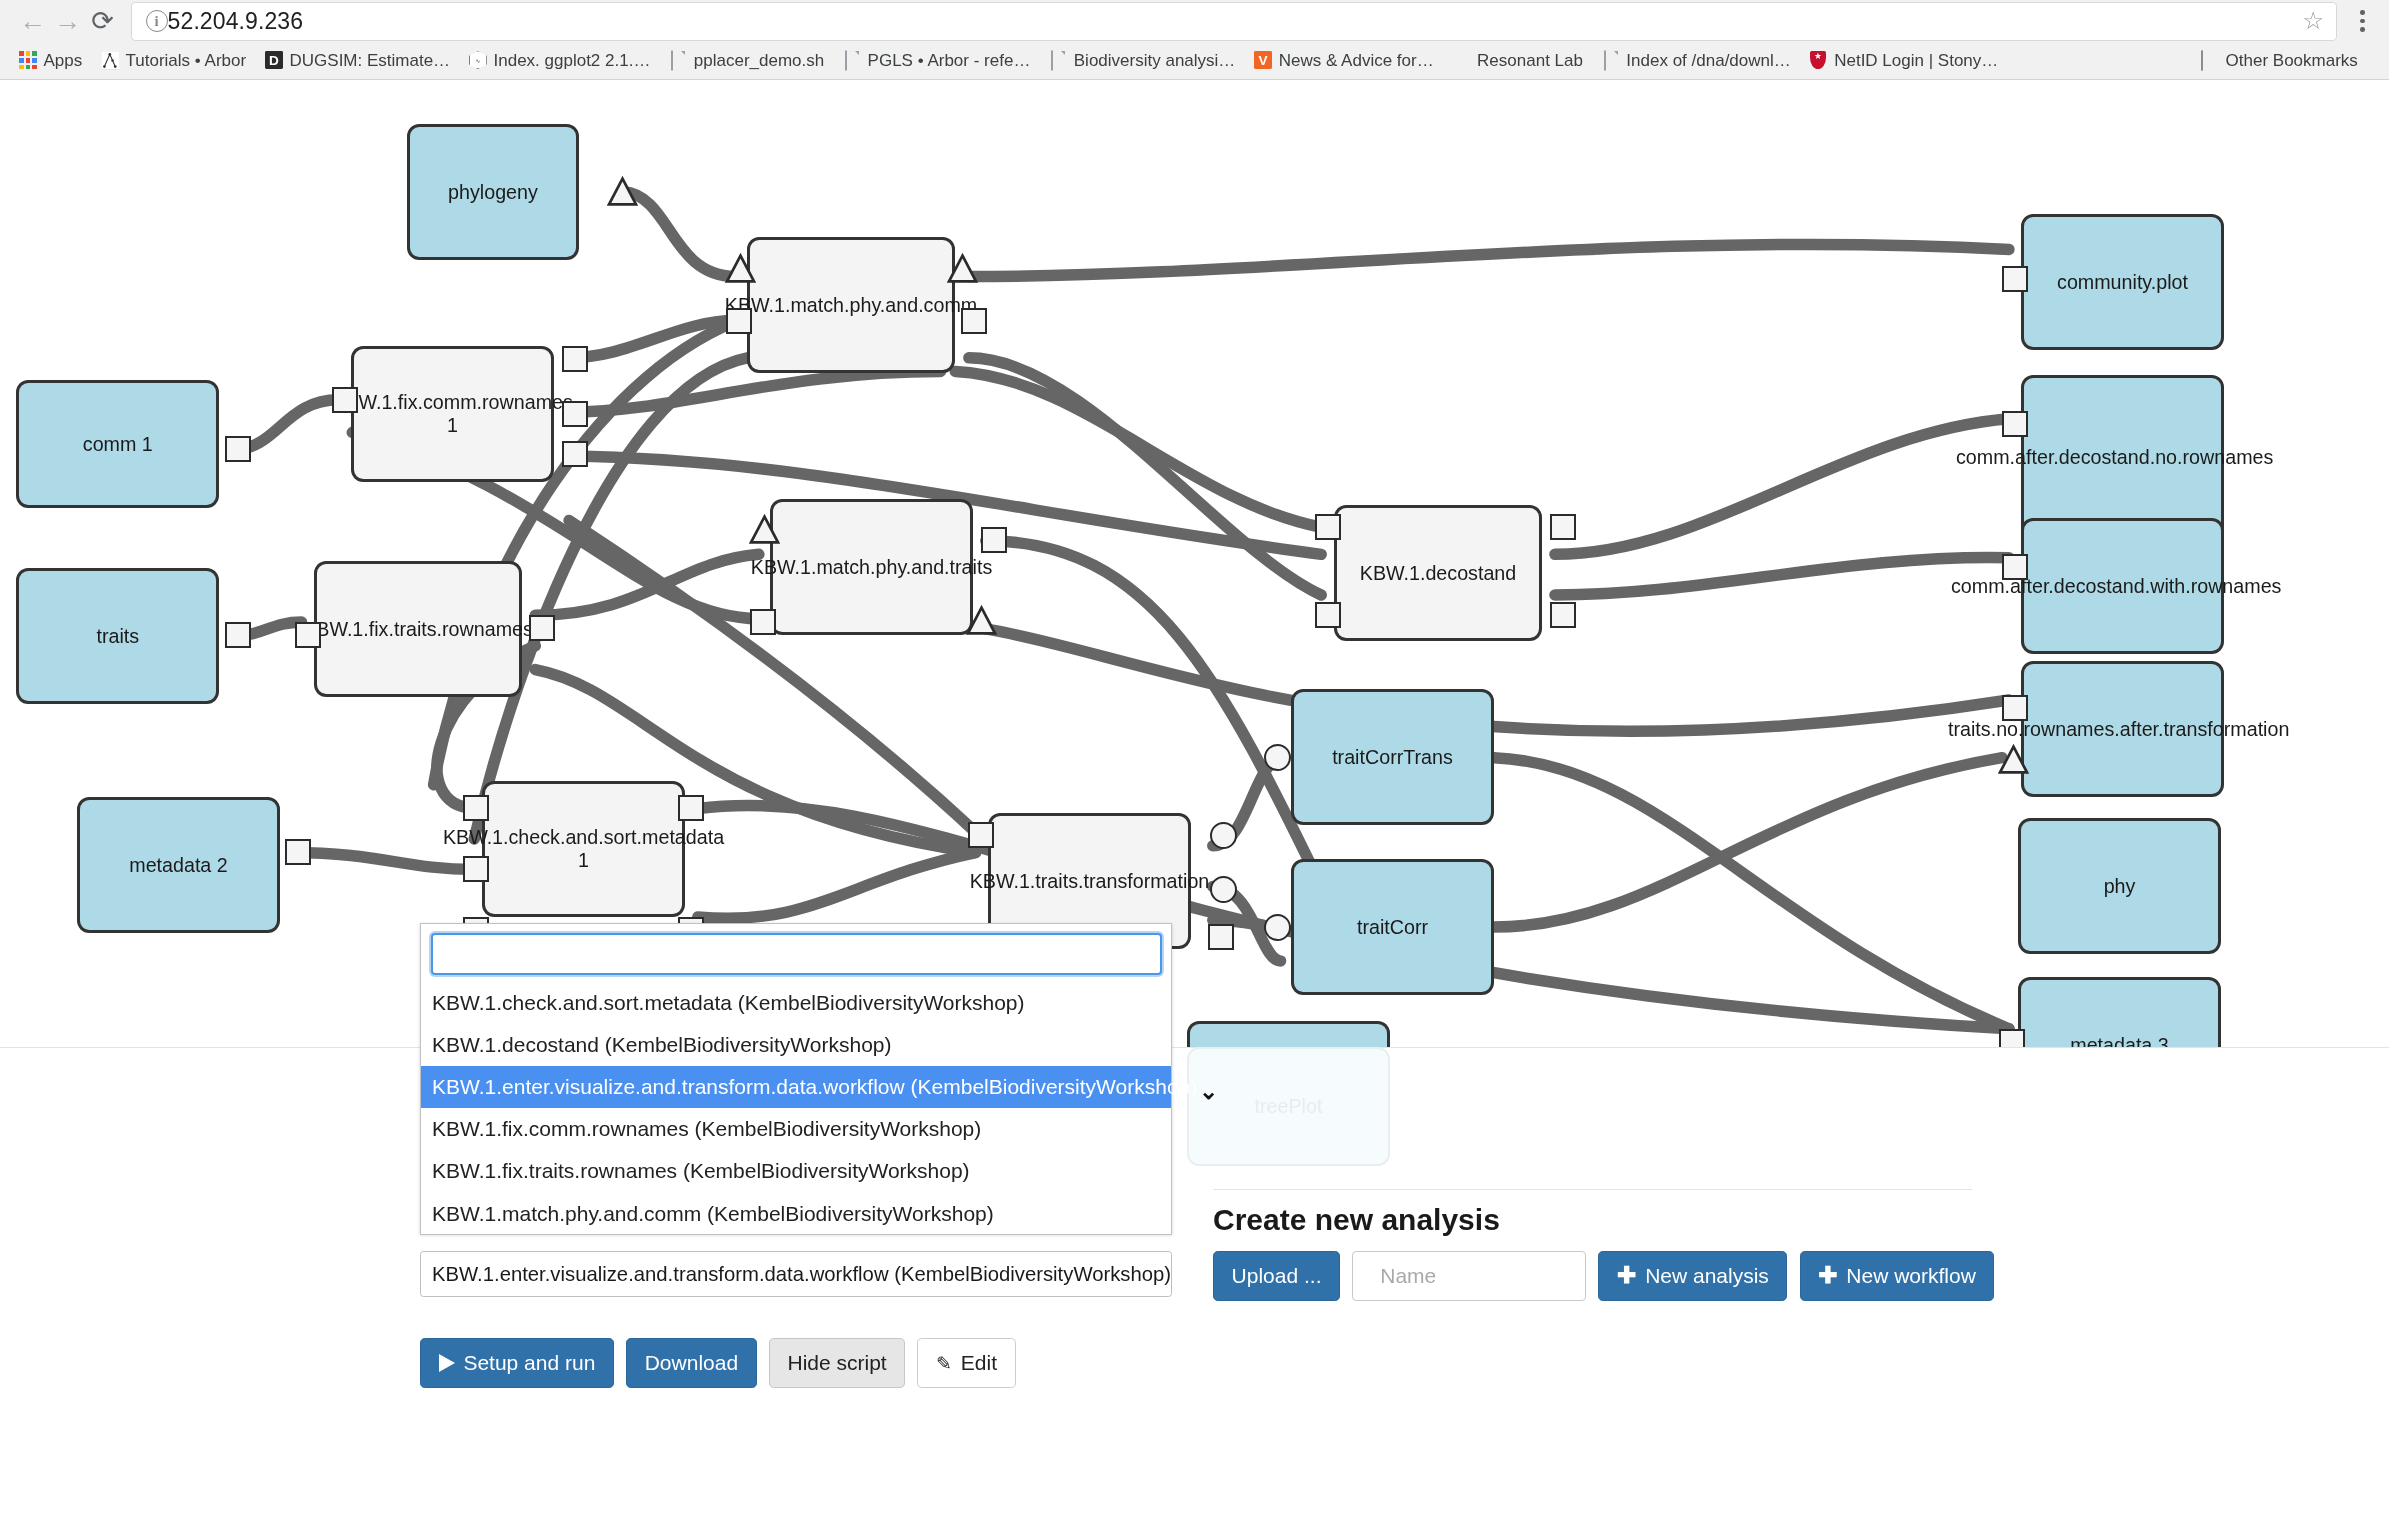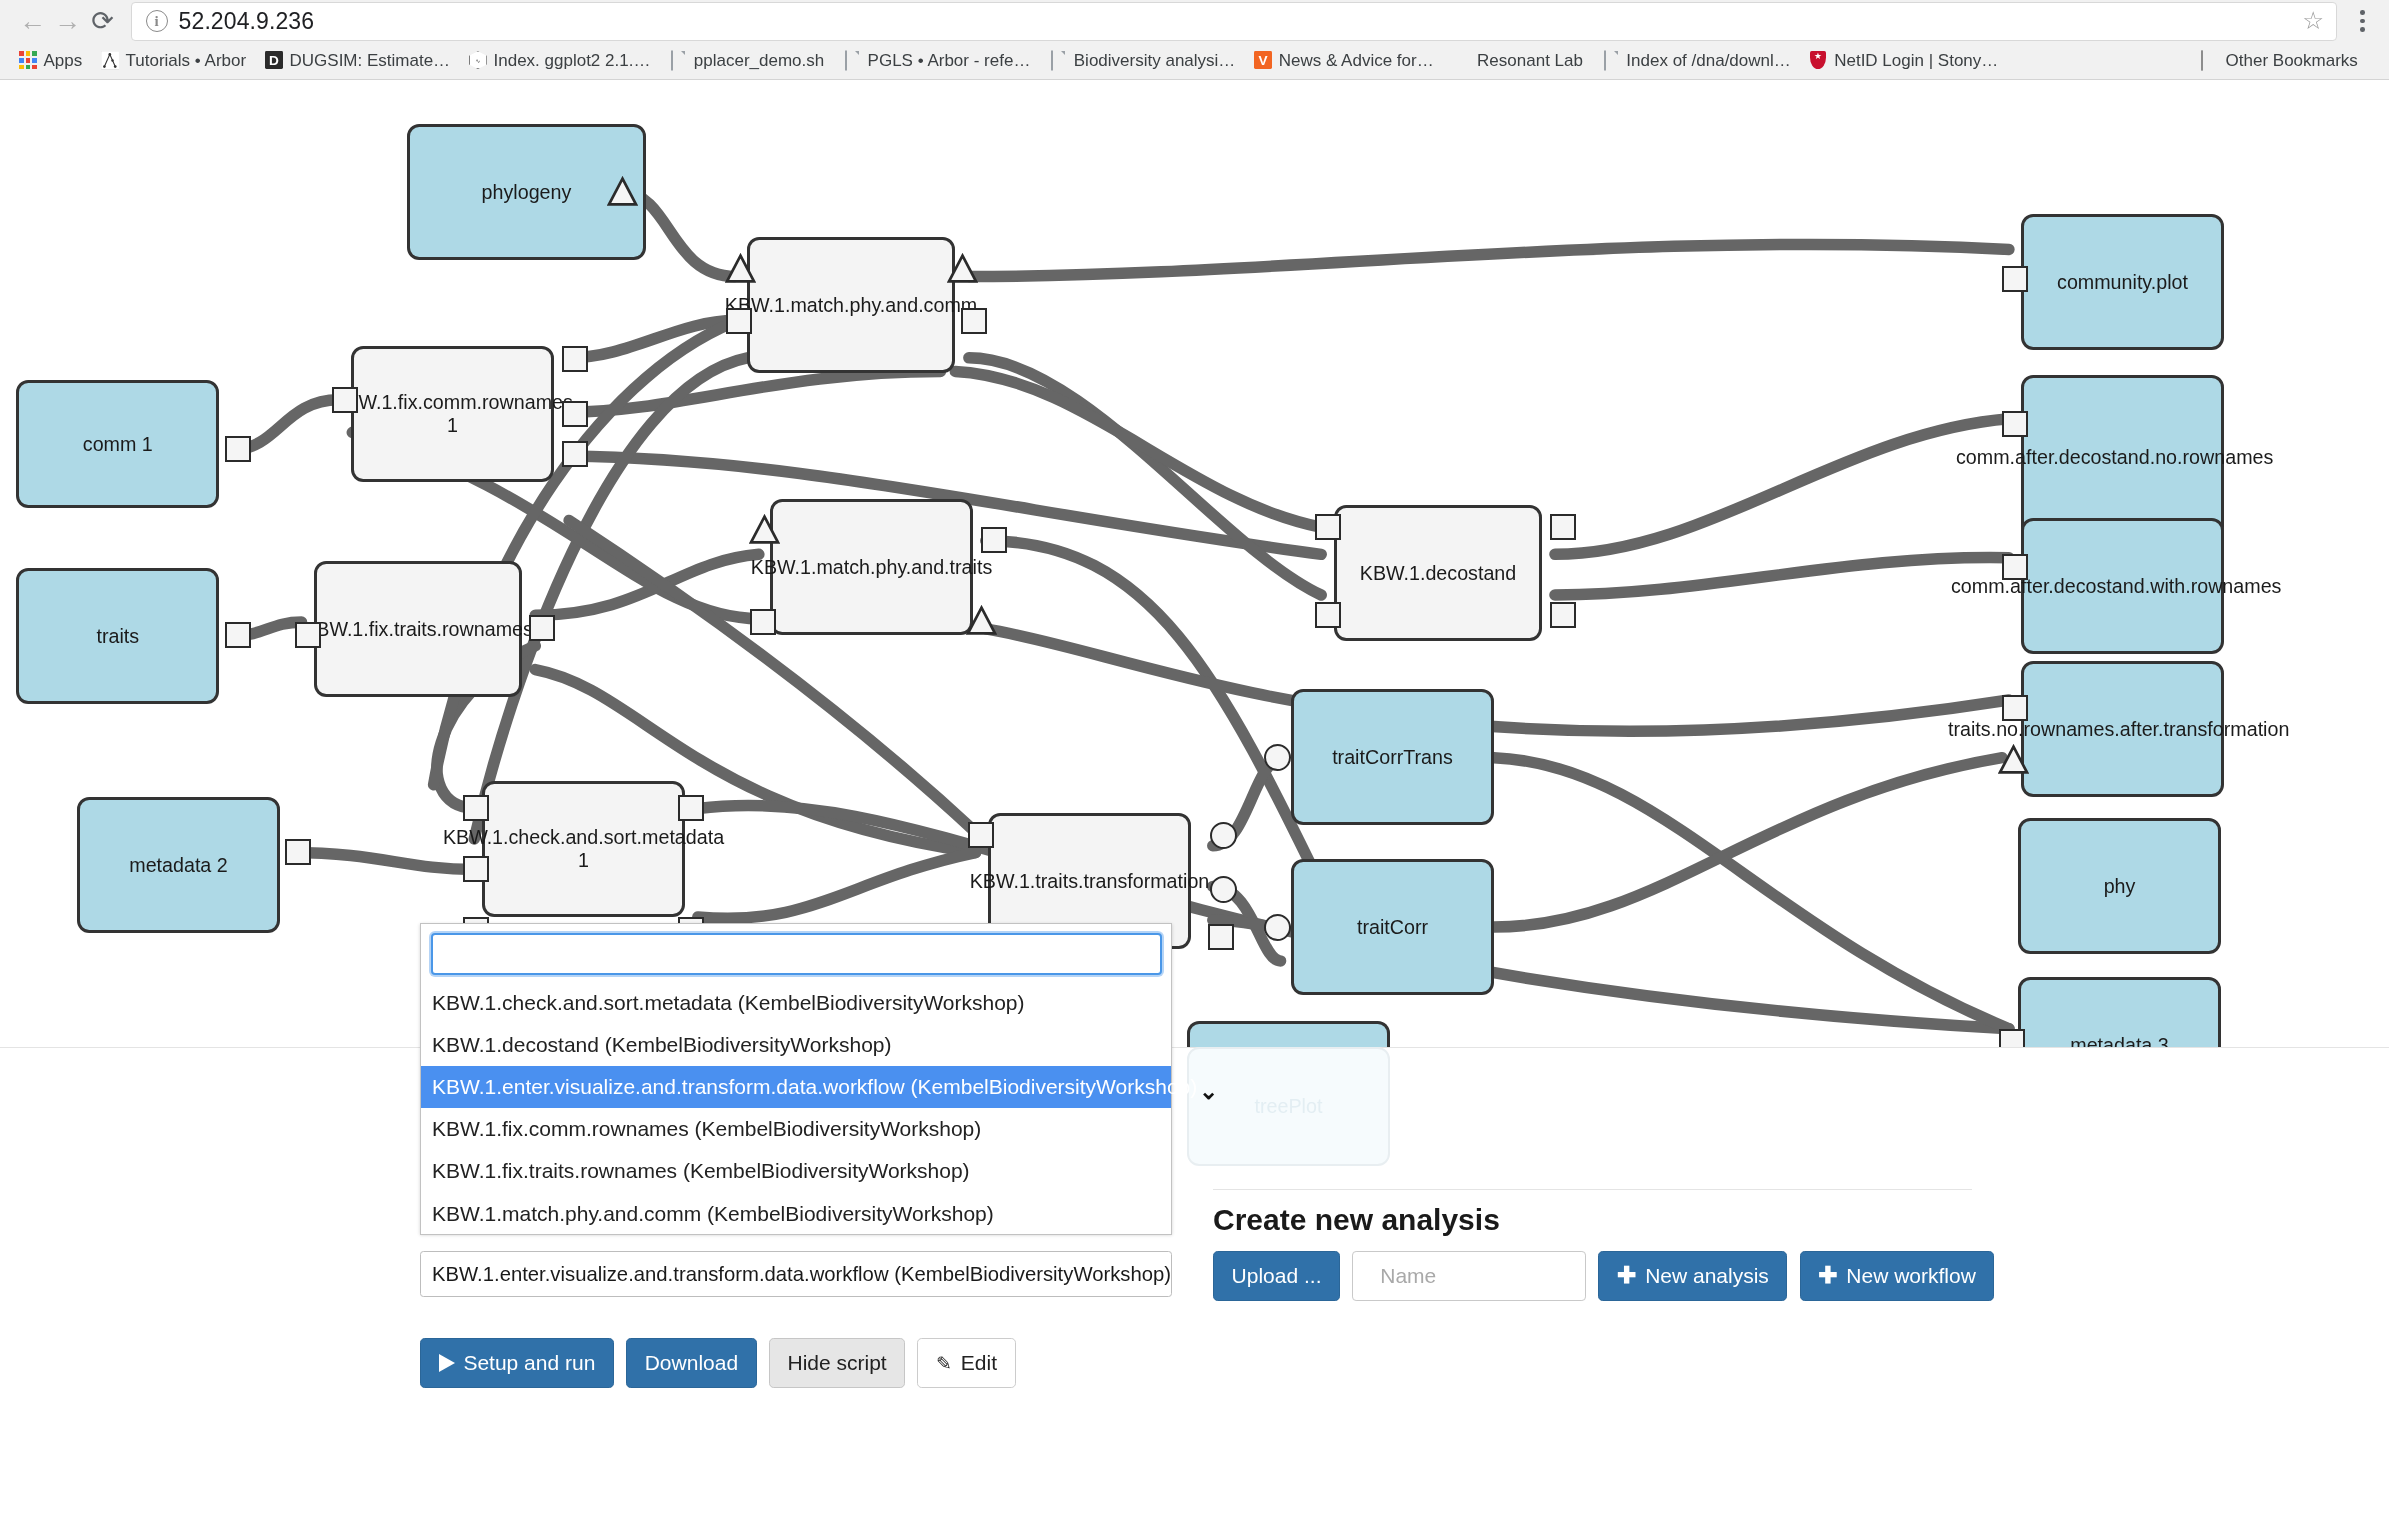--- a/index.html
+++ b/index.html
@@ -32,21 +32,21 @@
     display: flex; align-items: center; padding: 0 13.6px;
     position: relative;
   }
   #info-icon {
     width: 22px; height: 22px; border: 1.7px solid #8a8a8a; border-radius: 50%;
     display: flex; align-items: center; justify-content: center;
     font-size: 15px; color: #8a8a8a; font-family: "Liberation Serif", serif; font-weight: bold;
     flex: 0 0 auto;
   }
   #url-text {
-    margin-left: 11px; font-size: 23px; color: #202124; letter-spacing: 0.1px;
+    font-size: 23px; color: #202124; letter-spacing: 0.1px;
   }
   #star-icon {
     position: absolute; right: 12.2px; top: 50%; transform: translateY(-50%);
     font-size: 24.4px; color: #9b9b9b; line-height: 1;
   }
   #kebab-icon {
     width: 23px; display: flex; flex-direction: column; align-items: center; gap: 4.1px;
   }
   #kebab-icon i { display:block; width: 4.7px; height: 4.7px; border-radius: 50%; background: #5f6368; }
 
@@ -369,21 +369,21 @@
       <path d="M 2205,1000 C 2450,1010 2600,1250 2965,1400"></path>
 
       <path d="M 2205,1250 C 2450,1250 2600,1060 2955,1000"></path>
 
       <path d="M 840,650 C 1100,820 1300,980 1440,1110"></path>
       <path d="M 1103,350 C 900,420 700,700 640,1040"></path>
       <path d="M 1410,430 C 1600,440 1750,620 1950,660"></path>
     </g>
   </svg>
 
-  <div class="node data" style="left:407px;top:44px;width:239px;height:136px;">
+  <div class="node data" style="left:407px;top:44px;width:172px;height:136px;">
     <span class="nlabel">phylogeny</span>
   </div>
 
   <div class="node data" style="left:16.3px;top:300px;width:203px;height:128px;">
     <span class="nlabel">comm 1</span>
   </div>
 
   <div class="node data" style="left:16.3px;top:488px;width:203px;height:136px;">
     <span class="nlabel">traits</span>
   </div>

